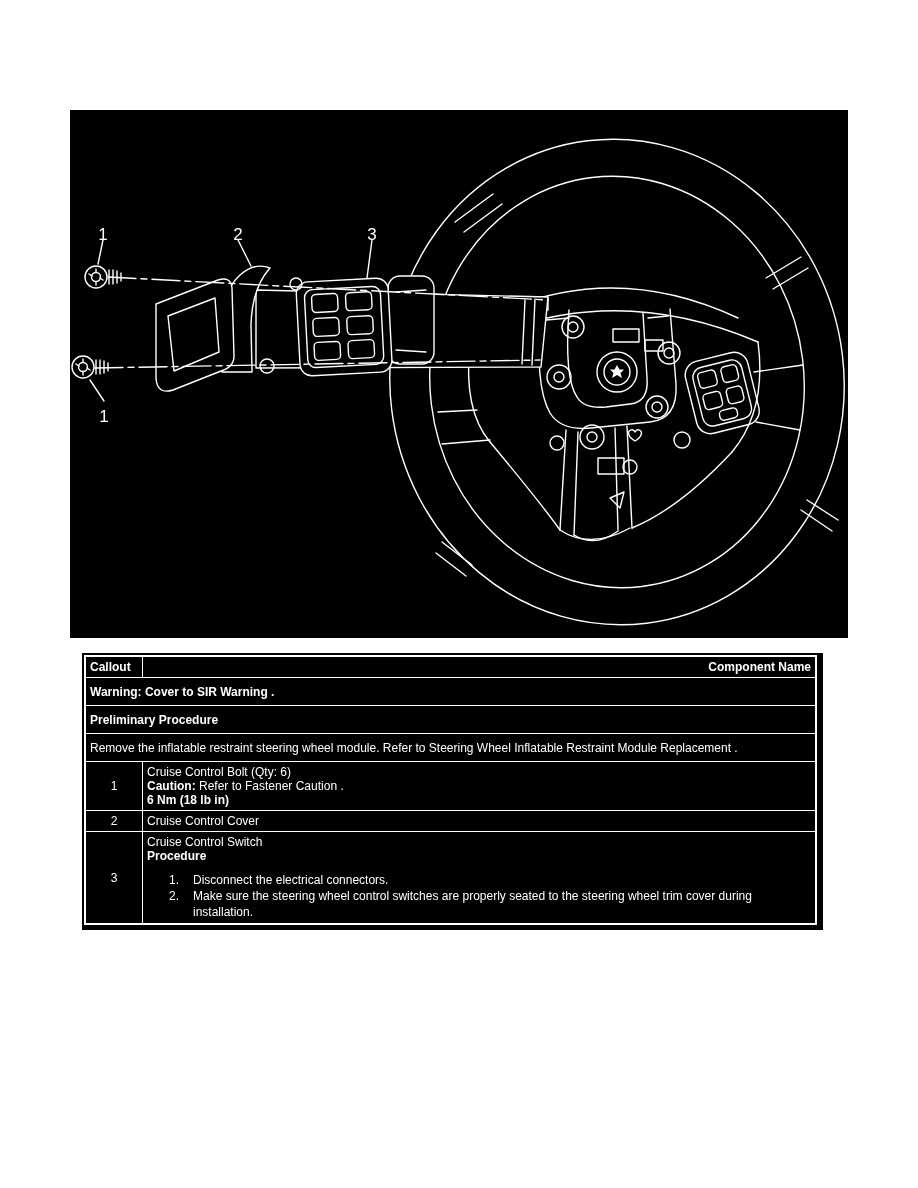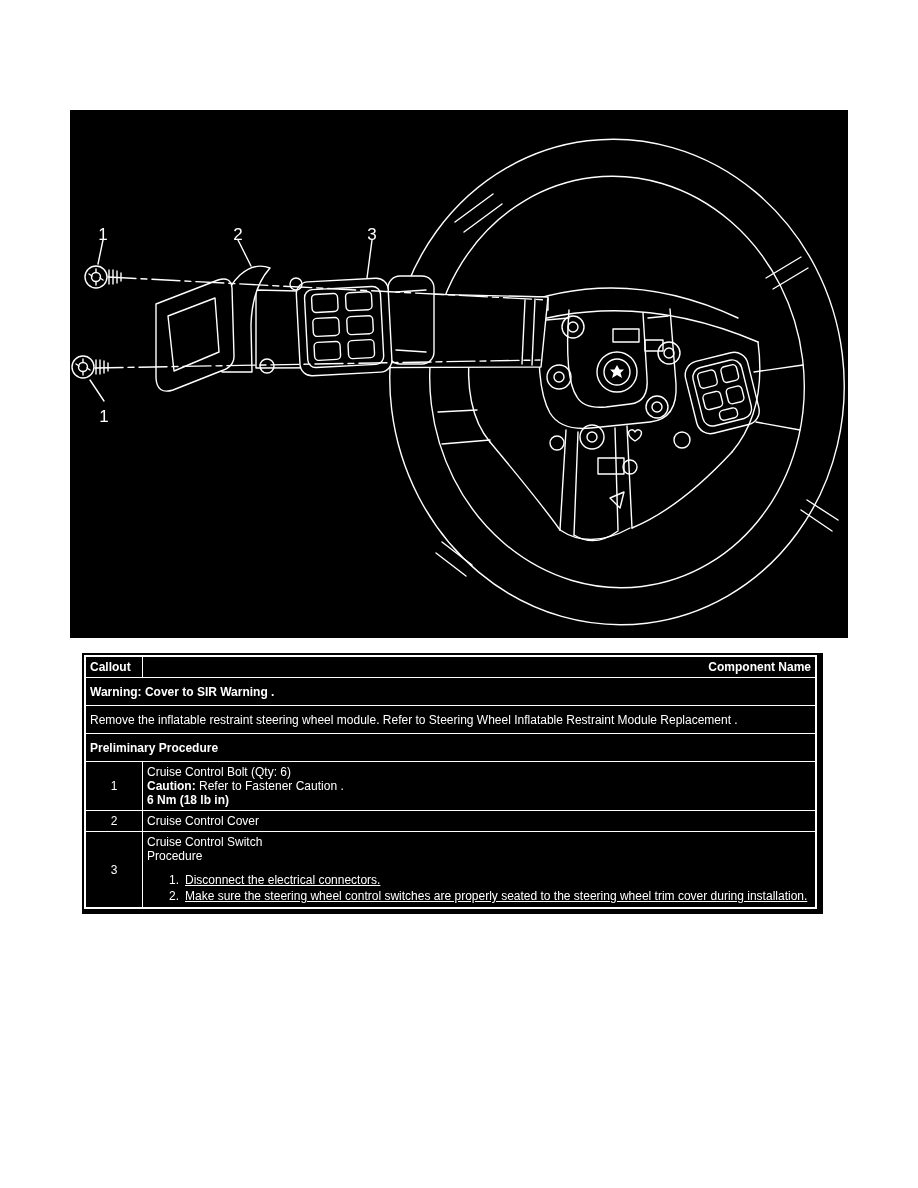--- a/index.html
+++ b/index.html
@@ -20,25 +20,25 @@
   table.comp th,table.comp td{border:1px solid #fff;padding:3px 4px;vertical-align:middle;
              overflow:hidden;}
   th.callout-col{width:48px;}
   th{font-weight:bold;text-align:right;height:14px;}
   th.callout-h{text-align:left;padding-left:3px;}
   td.note-cell{height:21px;font-weight:bold;}
   td.note-cell.plain{font-weight:normal;}
   td.num-cell{text-align:center;font-weight:normal;}
   td.body-cell p{margin:0;}
   td.body-cell p + p{}
-  .proc-label{font-weight:normal;margin-left:30px;}
+  .proc-label{font-weight:bold;margin-left:30px;}
   .steps{margin-top:9px;}
   .step{display:flex;line-height:16px;}
   .step .n{width:32px;text-align:right;flex:0 0 32px;}
-  .step .t{margin-left:6px;text-decoration:underline;}
+  .step .t{margin-left:14px;}
   .bold{font-weight:bold;}
 </style>
 </head>
 <body>
 
 <div class="page">
 
   <div class="diagram-block">
     <svg width="778" height="528" viewBox="0 0 778 528">
       <g stroke="#ffffff" fill="none" stroke-width="1.4" stroke-linecap="round" stroke-linejoin="round">
@@ -218,24 +218,24 @@
     <table class="comp">
       <tbody>
           <tr>
         <th class="callout-col callout-h">Callout</th>
         <th>Component Name</th>
       </tr>
       <tr>
         <td class="note-cell" colspan="2">Warning: Cover to SIR Warning .</td>
       </tr>
       <tr>
+        <td class="note-cell" colspan="2">Preliminary Procedure</td>
+      </tr>
+      <tr>
         <td class="note-cell plain" colspan="2">Remove the inflatable restraint steering wheel module. Refer to Steering Wheel Inflatable Restraint Module Replacement .</td>
-      </tr>
-      <tr>
-        <td class="note-cell" colspan="2">Preliminary Procedure</td>
       </tr>
       <tr>
         <td class="num-cell">1</td>
         <td class="body-cell">
           <p>Cruise Control Bolt (Qty: 6)</p>
           <p><b>Caution:</b><span> Refer to Fastener Caution .</span></p>
           <p class="bold">6 Nm (18 lb in)</p>
         </td>
       </tr>
       <tr>

